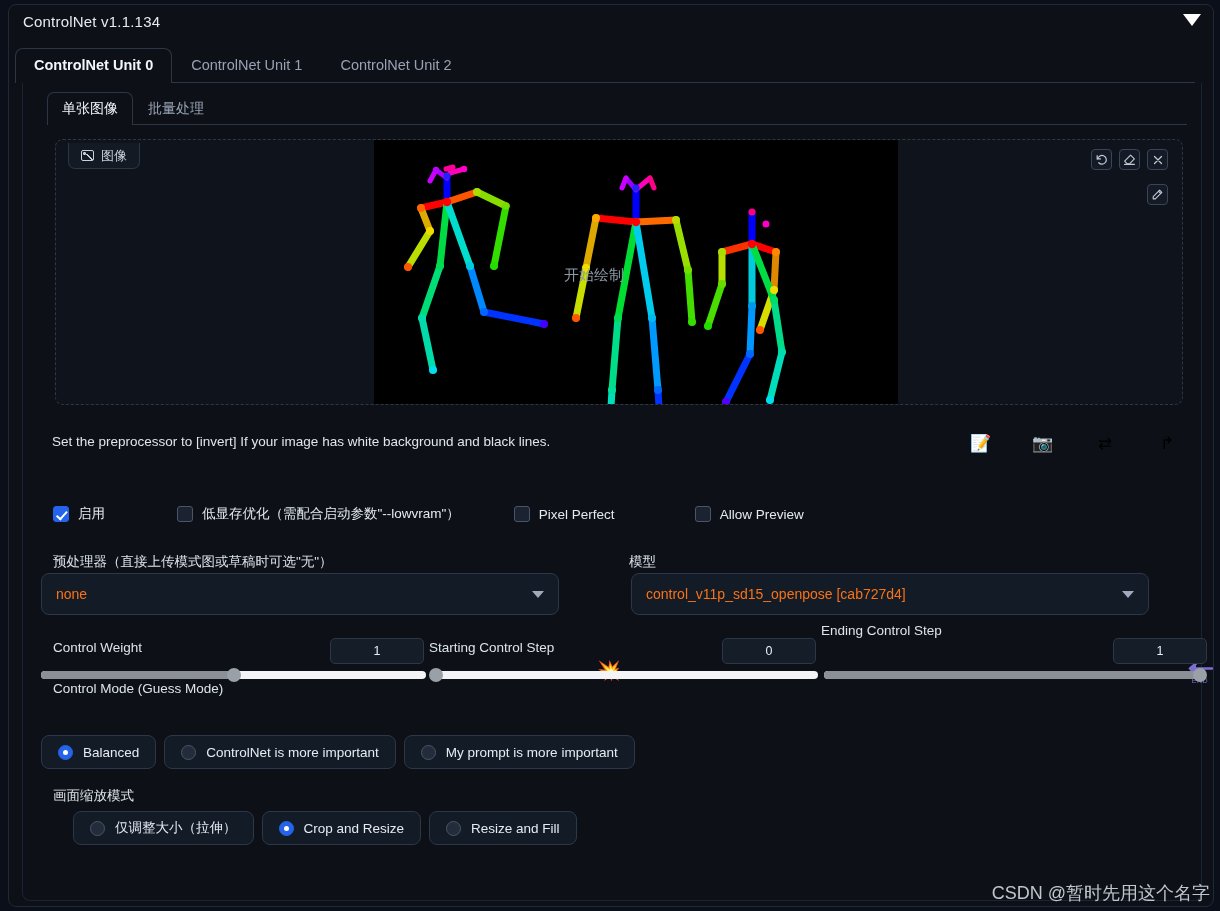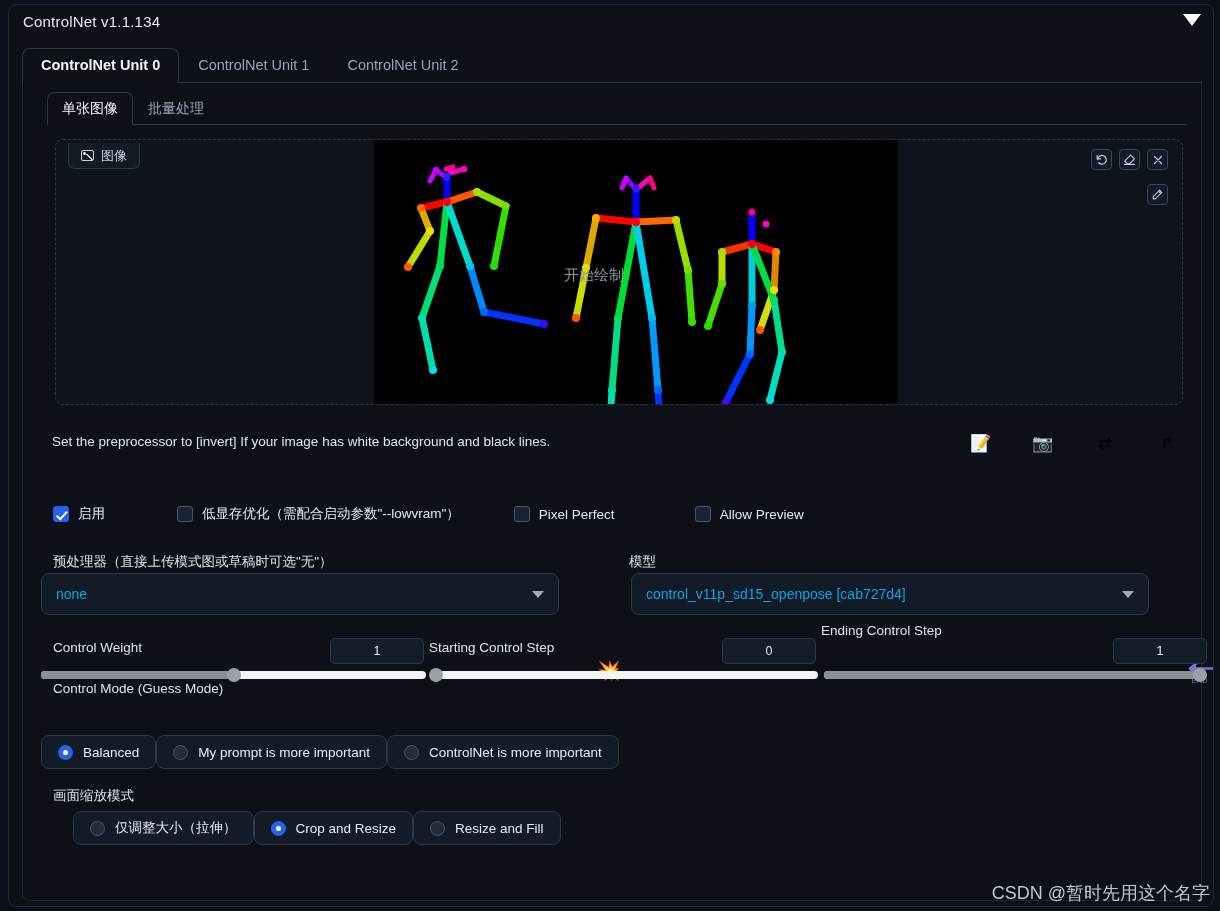--- a/index.html
+++ b/index.html
@@ -39,21 +39,21 @@
     right: 12px; top: 9px;
     width: 0; height: 0;
     border-left: 9px solid transparent;
     border-right: 9px solid transparent;
     border-top: 12px solid #ffffff;
     cursor: pointer;
   }
 
   
   .unit-tabs {
-    position: absolute; left: 13px; top: 44px;
+    position: absolute; left: 6px; top: 44px;
     width: 1180px; height: 34px;
     display: flex; align-items: flex-end;
     border-bottom: 1px solid #2b3646;
   }
   .unit-tab {
     height: 34px; line-height: 33px;
     padding: 0 18px;
     font-size: 14.5px;
     color: #98a2b3;
     cursor: pointer;
@@ -245,21 +245,21 @@
   .dd {
     position: absolute;
     height: 42px;
     border: 1px solid #2c3748;
     border-radius: 8px;
     background: #131b26;
     display: flex; align-items: center;
     padding: 0 14px;
     cursor: pointer;
   }
-  .dd-val { color: #0ea5e9; font-size: 14px; flex: 1; white-space: nowrap; overflow: hidden; }
+  .dd-val { color: #f97316; font-size: 14px; flex: 1; white-space: nowrap; overflow: hidden; }
   .caret {
     width: 0; height: 0;
     border-left: 6px solid transparent;
     border-right: 6px solid transparent;
     border-top: 7px solid #9fabbd;
   }
 
   .spark {
     position: absolute; left: 574px; top: 578px;
     font-size: 19px; cursor: pointer; line-height: 1;
@@ -302,21 +302,21 @@
   .thumb {
     position: absolute; top: -3px;
     width: 14px; height: 14px;
     border-radius: 50%;
     background: #9aa0a8;
     cursor: grab;
   }
 
   
   .grp-label { position: absolute; color: #dde3ec; font-size: 13.5px; }
-  .radio-row { position: absolute; display: flex; }
+  .radio-row { position: absolute; display: flex; gap: 8px; }
   .radio {
     display: flex; align-items: center; gap: 10px;
     height: 34px; padding: 0 16px;
     border: 1px solid #2c3748;
     border-radius: 8px;
     background: #131b26;
     color: #e6ebf3; font-size: 13.5px;
     cursor: pointer; white-space: nowrap;
   }
   .dot {
@@ -591,25 +591,25 @@
       </div>
 
       <div class="grp-label" style="left:30px; top:598px;">Control Mode (Guess Mode)</div>
       <div class="radio-row" style="left:18px; top:652px;">
         <div class="radio">
           <span class="dot on"></span>
           <span>Balanced</span>
         </div>
         <div class="radio">
           <span class="dot"></span>
-          <span>My prompt is more important</span>
+          <span>ControlNet is more important</span>
         </div>
         <div class="radio">
           <span class="dot"></span>
-          <span>ControlNet is more important</span>
+          <span>My prompt is more important</span>
         </div>
       </div>
 
       <div class="grp-label" style="left:30px; top:704px;">画面缩放模式</div>
       <div class="radio-row" style="left:18px; top:728px;margin-left:32px;">
         <div class="radio">
           <span class="dot"></span>
           <span>仅调整大小（拉伸）</span>
         </div>
         <div class="radio">

